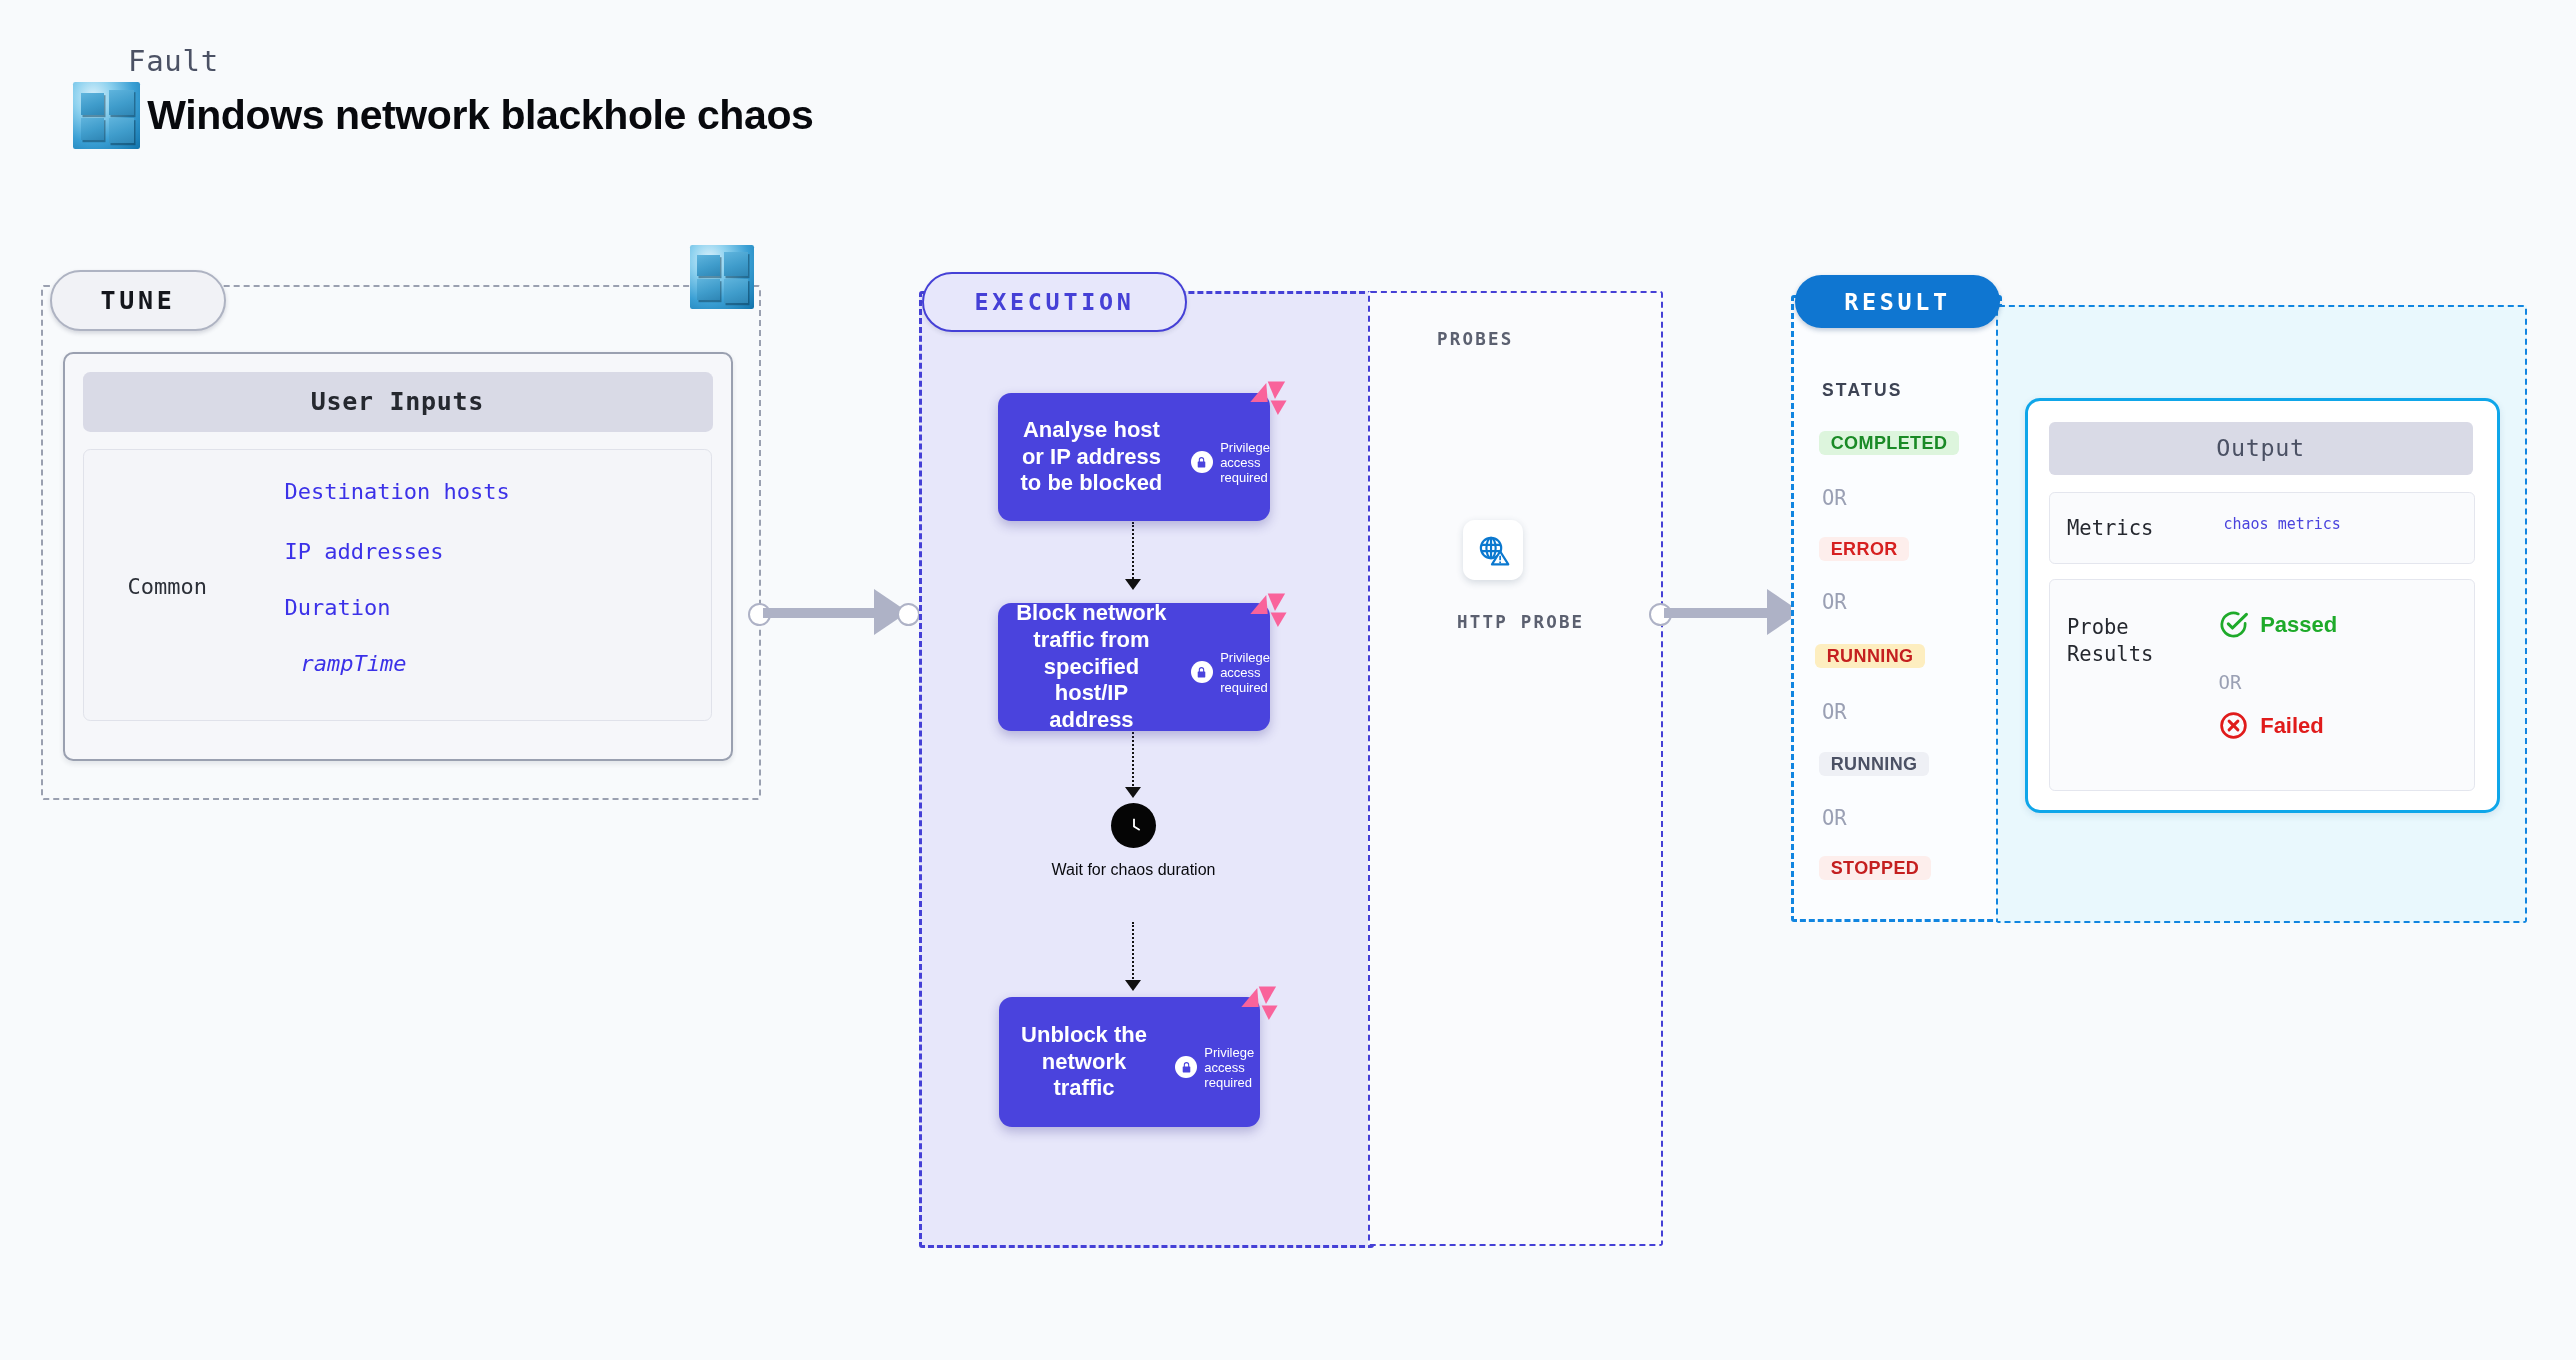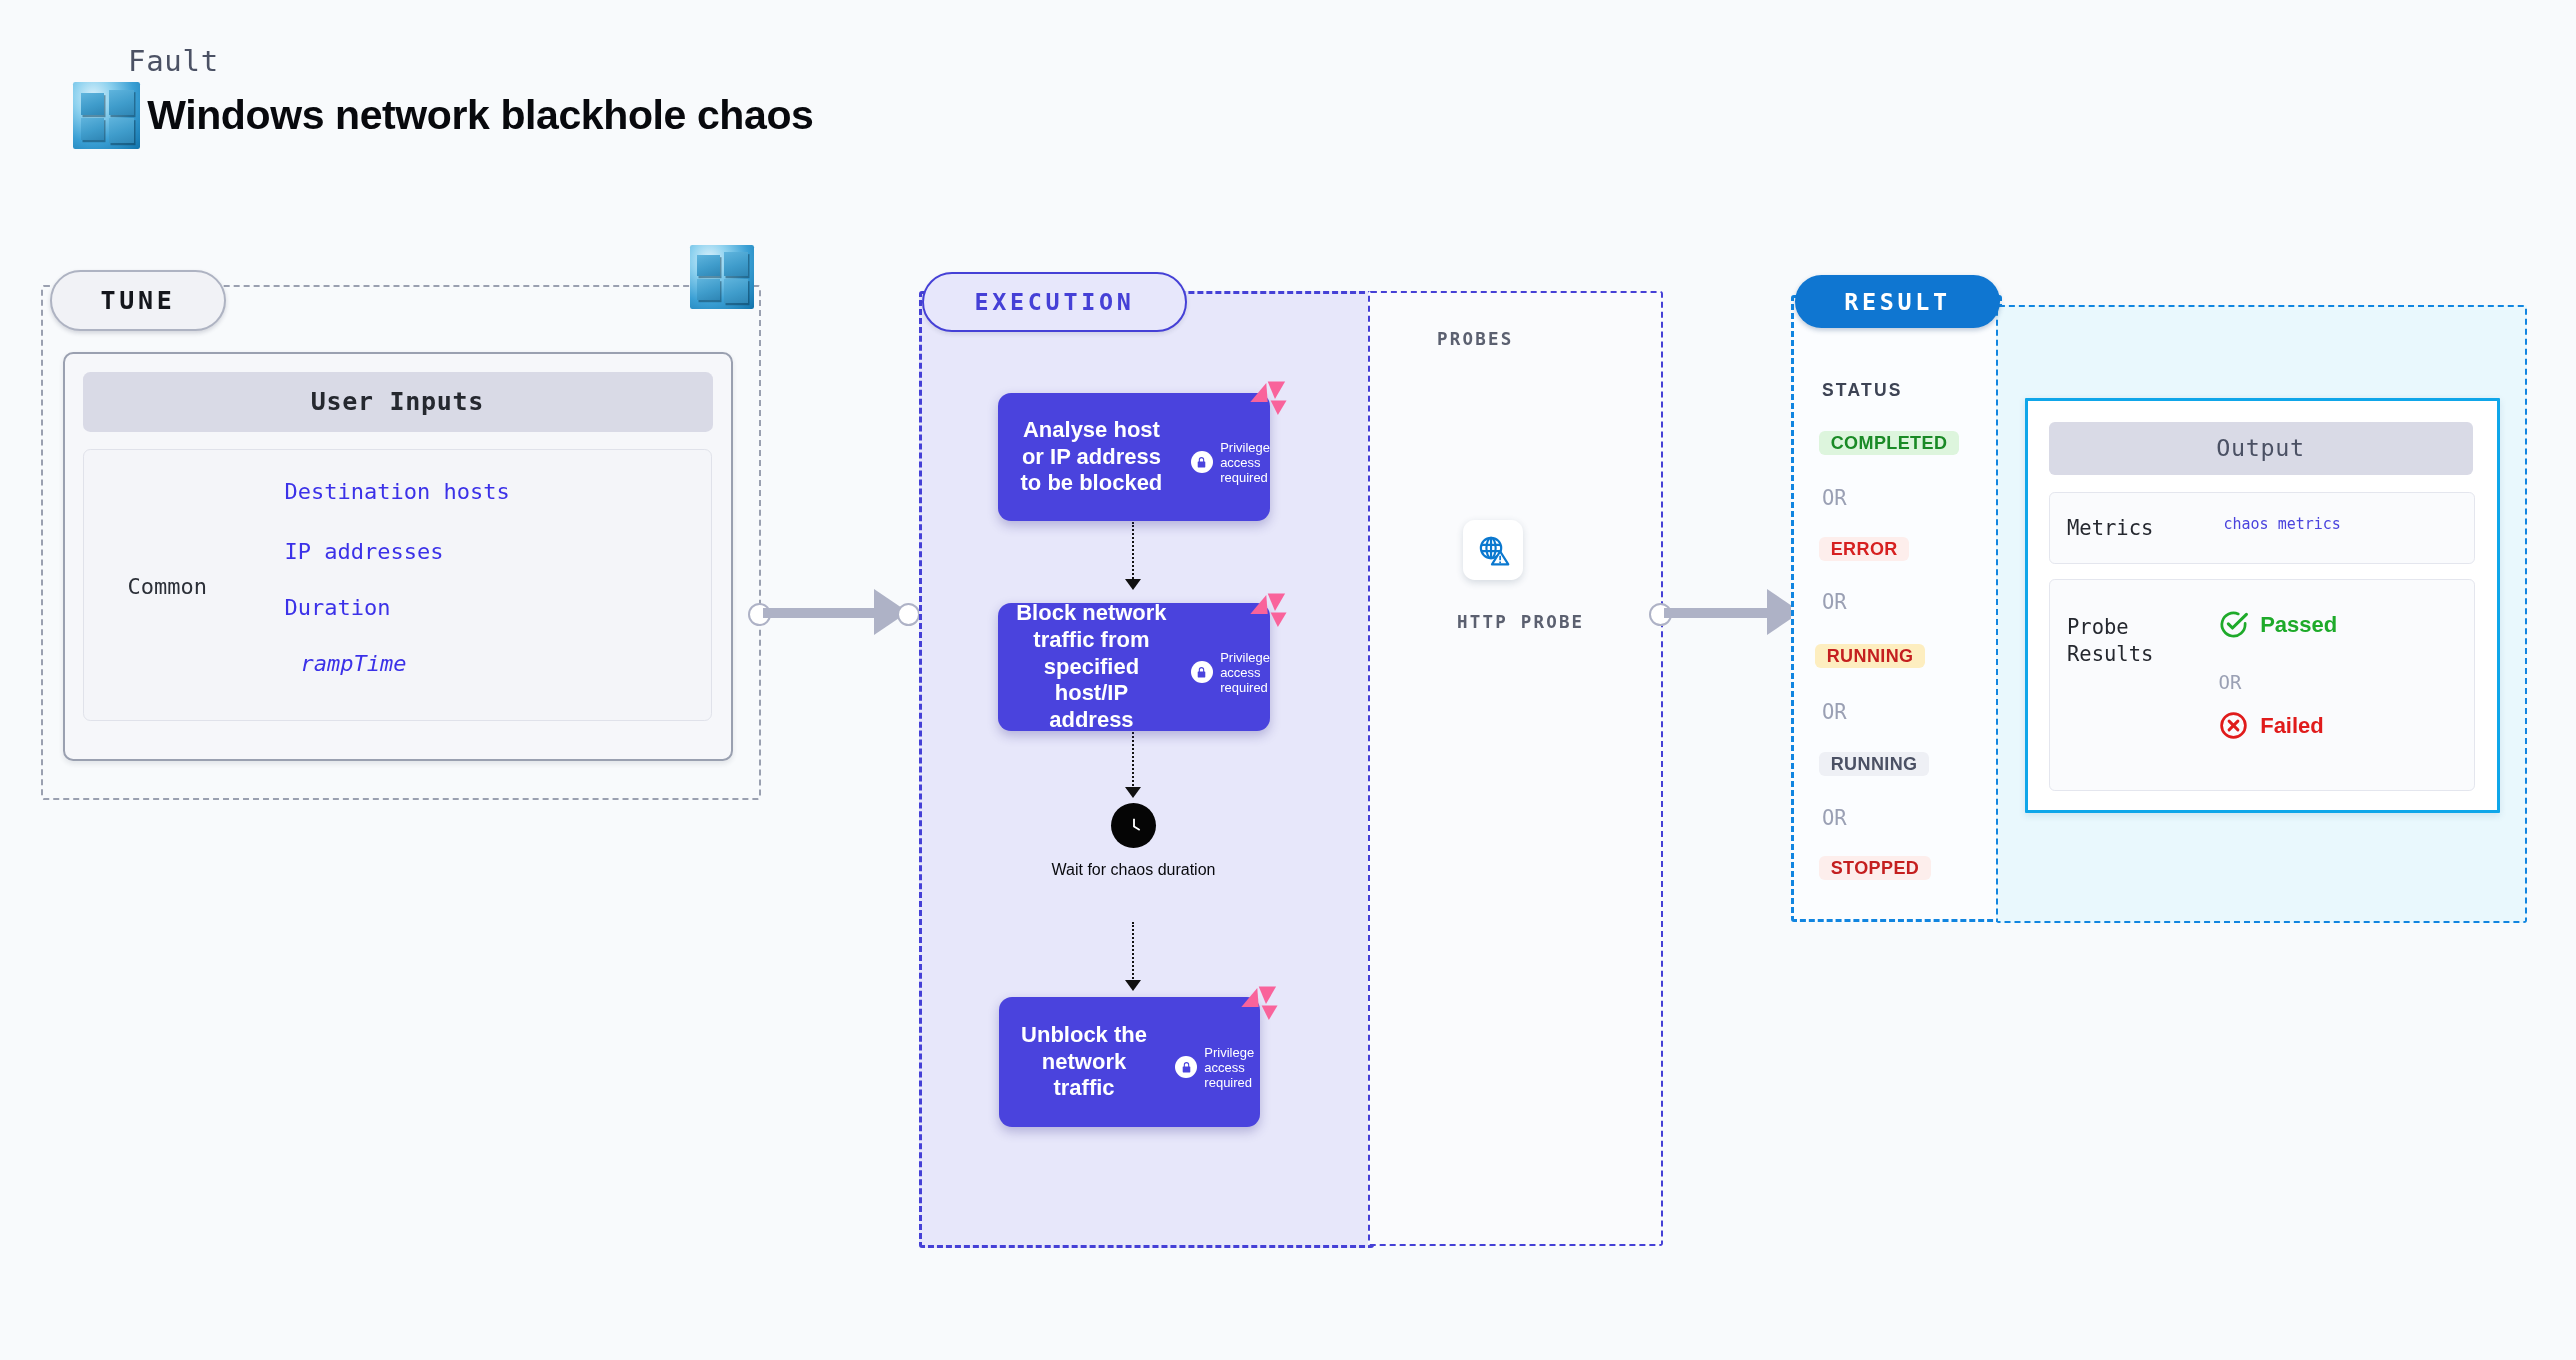--- a/index.html
+++ b/index.html
@@ -145,21 +145,21 @@
     position:absolute;border-radius:5.8px;display:flex;align-items:center;
     padding:0 11.7px;font-size:18px;font-weight:bold;letter-spacing:0.4px;height:24px;
   }
   .or-text{
     position:absolute;font-family:"DejaVu Sans Mono", monospace;
     font-size:20.5px;color:#9aa0b4;
   }
 
   
   #out-card{
-    position:absolute;background:#ffffff;border:3.7px solid #0fa6e9;border-radius:1px;
+    position:absolute;background:#ffffff;border:3.7px solid #0fa6e9;border-radius:15px;
     box-shadow:0 2.2px 7.3px rgba(30,90,140,.12);
   }
   #out-header{
     position:absolute;background:#d9dae6;border-radius:5.8px;
     display:flex;align-items:center;justify-content:center;
     font-family:"DejaVu Sans Mono", monospace;
     font-size:23.4px;color:#4b5164;letter-spacing:0.7px;
   }
   .out-row{
     position:absolute;background:#fafbfd;border:1.5px solid #e4e6ee;border-radius:5.8px;

